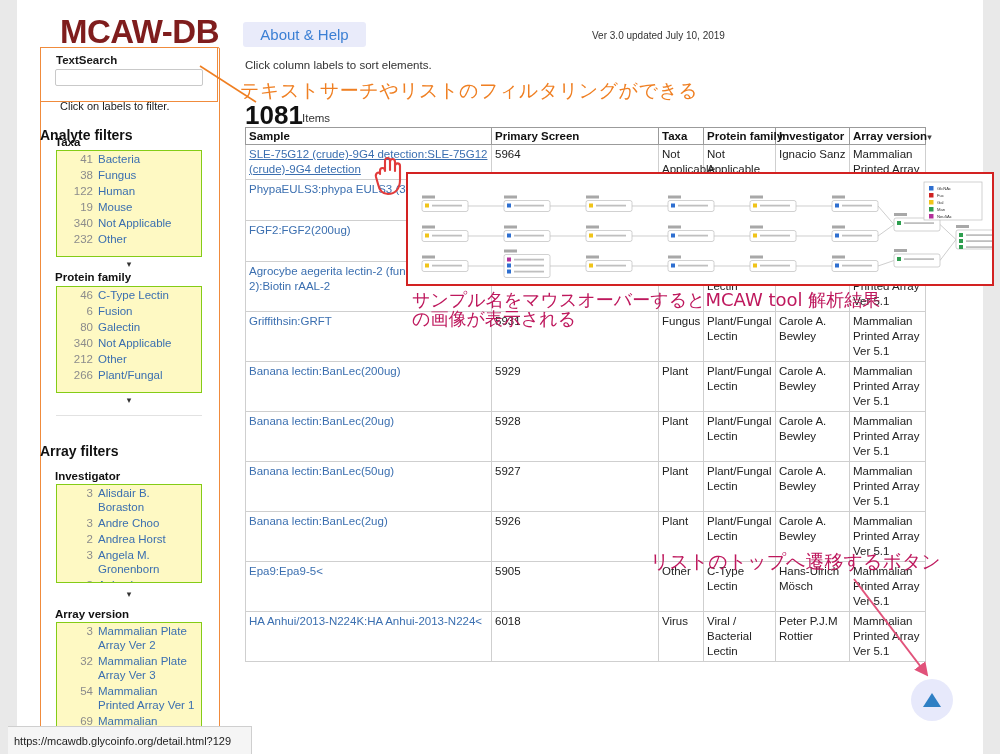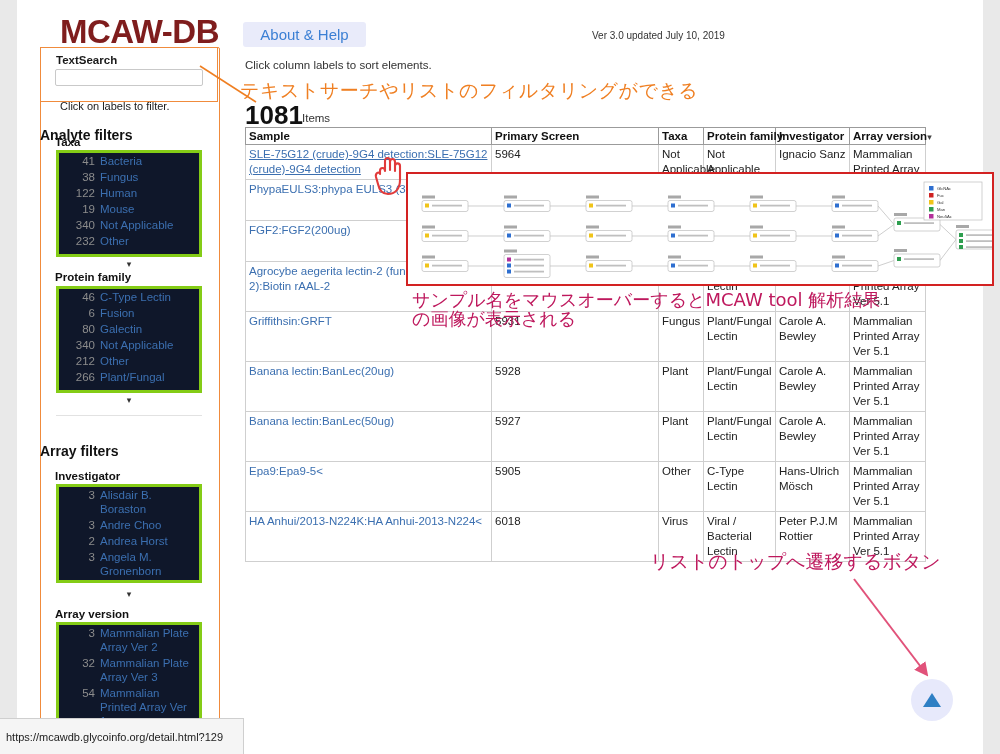--- a/index.html
+++ b/index.html
@@ -34,21 +34,21 @@
     position:absolute;left:55px;top:69px;width:148px;height:17px;
     border:1px solid #c9c9c9;border-radius:2px;background:#fff;
     font-size:11px;padding:0 3px;box-sizing:border-box;outline:none;
     font-family:"Liberation Sans",sans-serif;
   }
   .search-hint{position:absolute;left:60px;top:90px;font-size:11px;color:#1a1a1a;margin-top:10px;}
 
   .sec-title{position:absolute;font-size:14px;font-weight:bold;color:#111;}
   .grp-title{position:absolute;font-size:11.5px;font-weight:bold;color:#111;}
   .facet{
-    position:absolute;border:3px solid #84cc16;background:#0f172a;box-sizing:border-box;
+    position:absolute;border:1px solid #84cc16;background:#fef9c3;box-sizing:border-box;
     overflow:hidden;
   }
   .facet .row{display:flex;font-size:11.5px;line-height:14px;padding:1px 0;}
   .facet .cnt{width:36px;text-align:right;color:#8c8c8c;flex:0 0 36px;padding-right:5px;}
   .facet .lbl{color:#3b6fb0;cursor:pointer;padding-right:4px;}
   .caret{position:absolute;font-size:9px;color:#333;text-align:center;width:20px;}
   .hr{position:absolute;height:1px;background:#e2e2e2;}
 
   
   .sort-hint{position:absolute;left:245px;top:59px;font-size:11.5px;color:#333;}
@@ -96,21 +96,21 @@
   .ann-j{font-family:"DejaVu Sans",sans-serif;}
 
   
   .top-btn{
     position:absolute;left:911px;top:679px;width:42px;height:42px;border-radius:50%;
     background:#e7e9fb;display:flex;align-items:center;justify-content:center;cursor:pointer;
   }
 
   
   .statusbar{
-    position:absolute;left:0;bottom:0;height:36px;min-width:244px;
+    position:absolute;left:8px;bottom:0;height:28px;min-width:244px;
     background:#f5f5f5;border:1px solid #cfcfcf;border-left:none;border-bottom:none;
     font-size:11px;color:#222;display:flex;align-items:center;padding:6px 6px;
     box-sizing:border-box;
   }
 </style>
 </head>
 <body>
 
 <div class="page-bg"></div>
 <div class="page-white"></div>
@@ -292,30 +292,46 @@
       </tr>
       <tr>
         <td class="sample"><a href="#">Griffithsin:GRFT</a></td>
         <td>5931</td>
         <td>Fungus</td>
         <td>Plant/Fungal Lectin</td>
         <td>Carole A. Bewley</td>
         <td>Mammalian Printed Array Ver 5.1</td>
       </tr>
       <tr>
+        <td class="sample"><a href="#">Banana lectin:BanLec(200ug)</a></td>
+        <td>5929</td>
+        <td>Plant</td>
+        <td>Plant/Fungal Lectin</td>
+        <td>Carole A. Bewley</td>
+        <td>Mammalian Printed Array Ver 5.1</td>
+      </tr>
+      <tr>
         <td class="sample"><a href="#">Banana lectin:BanLec(20ug)</a></td>
         <td>5928</td>
         <td>Plant</td>
         <td>Plant/Fungal Lectin</td>
         <td>Carole A. Bewley</td>
         <td>Mammalian Printed Array Ver 5.1</td>
       </tr>
       <tr>
         <td class="sample"><a href="#">Banana lectin:BanLec(50ug)</a></td>
         <td>5927</td>
+        <td>Plant</td>
+        <td>Plant/Fungal Lectin</td>
+        <td>Carole A. Bewley</td>
+        <td>Mammalian Printed Array Ver 5.1</td>
+      </tr>
+      <tr>
+        <td class="sample"><a href="#">Banana lectin:BanLec(2ug)</a></td>
+        <td>5926</td>
         <td>Plant</td>
         <td>Plant/Fungal Lectin</td>
         <td>Carole A. Bewley</td>
         <td>Mammalian Printed Array Ver 5.1</td>
       </tr>
       <tr>
         <td class="sample"><a href="#">Epa9:Epa9-5&lt;</a></td>
         <td>5905</td>
         <td>Other</td>
         <td>C-Type Lectin</td>

